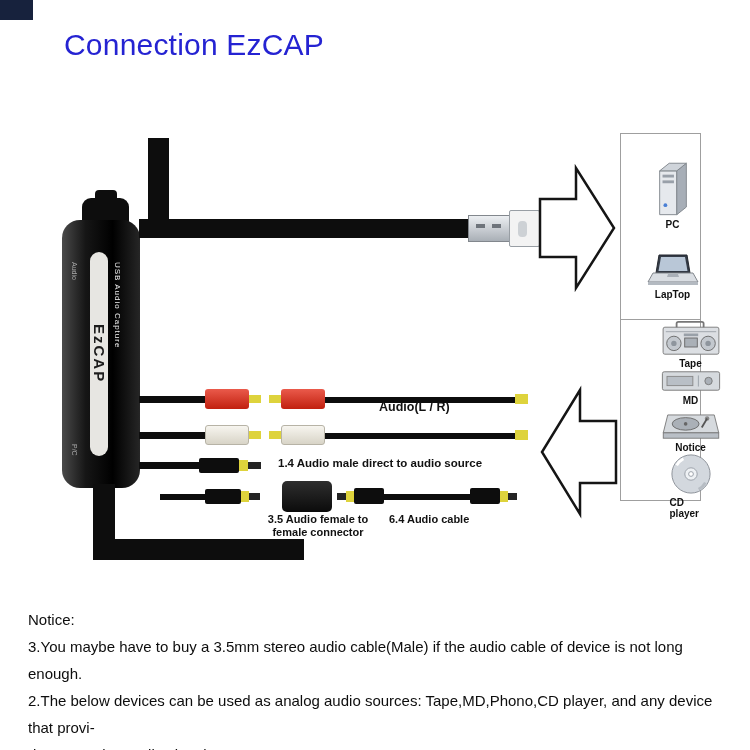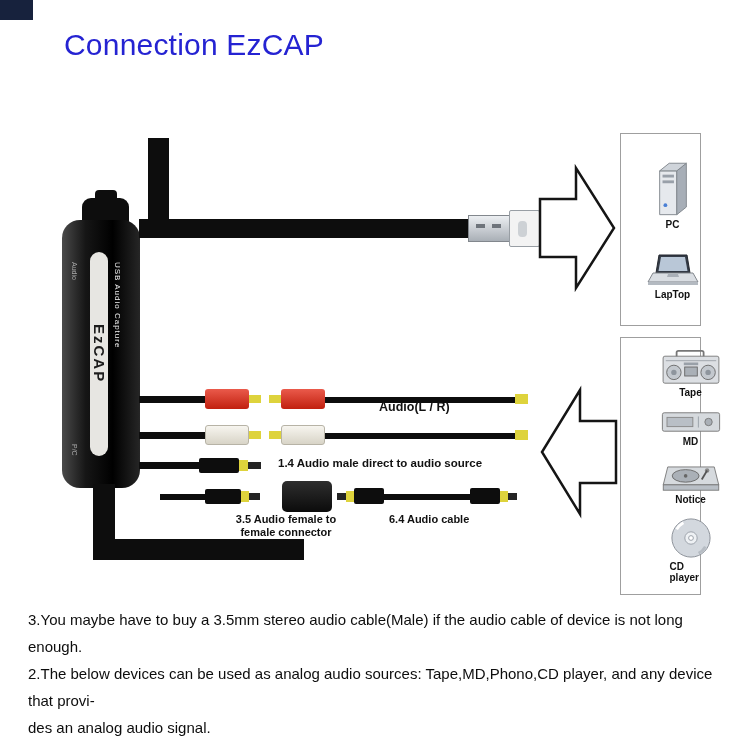--- a/index.html
+++ b/index.html
@@ -118,21 +118,21 @@
   <div class="dark" style="left:249px;top:493px;width:11px;height:7px;"></div>
   <div class="adapter" style="left:282px;top:481px;width:50px;height:31px;"></div>
   <div class="dark" style="left:337px;top:493px;width:9px;height:7px;"></div>
   <div class="yel" style="left:346px;top:491px;width:8px;height:11px;"></div>
   <div class="blk" style="left:354px;top:488px;width:30px;height:16px;border-radius:2px;"></div>
   <div class="blk" style="left:384px;top:494px;width:96px;height:6px;"></div>
   <div class="blk" style="left:470px;top:488px;width:30px;height:16px;border-radius:2px;"></div>
   <div class="yel" style="left:500px;top:491px;width:8px;height:11px;"></div>
   <div class="dark" style="left:508px;top:493px;width:9px;height:7px;"></div>
 
-  <div class="lbl-2line" style="left:230px;top:513px;width:112px;">
+  <div class="lbl-2line" style="left:262px;top:513px;width:112px;">
     <div>3.5 Audio female to</div>
     <div>female connector</div>
   </div>
   <span class="lbl" style="left:389px;top:513px;font-size:11px;">6.4 Audio cable</span>
 
   <svg class="arrows" width="750" height="750" viewBox="0 0 750 750">
     <polygon points="540,199 576,199 576,168 614,228 576,288 576,257 540,257" fill="#ffffff" stroke="#151515" stroke-width="2.5"></polygon>
     <polygon points="616,421 580,421 580,390 542,452 580,514 580,483 616,483" fill="#ffffff" stroke="#151515" stroke-width="2.5"></polygon>
   </svg>
 
@@ -153,21 +153,21 @@
         <polygon points="12,1 40,1 43,19 9,19" fill="#343b46" stroke="#23272e"></polygon>
         <polygon points="14,3 38,3 40.5,17 11.5,17" fill="#b9c7d7"></polygon>
         <polygon points="6,19 46,19 51,28 1,28" fill="#dadee3" stroke="#82878d"></polygon>
         <rect x="1" y="28" width="50" height="3" fill="#b4bac1"></rect>
         <polygon points="21,20 31,20 32,23 20,23" fill="#aab0b8"></polygon>
       </svg>
       <span class="dev-label">LapTop</span>
     </div>
   </div>
 
-  <div class="panel" style="left:620px;top:337px;width:81px;height:258px;padding-left:36px;">
+  <div class="panel" style="left:620px;top:319px;width:81px;height:182px;padding-left:36px;">
     <div class="dev-item">
       <svg width="62" height="36" viewBox="0 0 64 40">
         <rect x="16" y="2" width="30" height="8" rx="2" fill="none" stroke="#777" stroke-width="2"></rect>
         <rect x="1" y="8" width="62" height="30" rx="2" fill="#dcdfe3" stroke="#777"></rect>
         <line x1="4" y1="13" x2="60" y2="13" stroke="#9aa0a7"></line>
         <circle cx="13" cy="26" r="8" fill="#c3c8ce" stroke="#666"></circle>
         <circle cx="13" cy="26" r="3" fill="#8e959d"></circle>
         <circle cx="51" cy="26" r="8" fill="#c3c8ce" stroke="#666"></circle>
         <circle cx="51" cy="26" r="3" fill="#8e959d"></circle>
         <rect x="25" y="20" width="14" height="10" fill="#aab0b7" stroke="#666"></rect>
@@ -201,18 +201,19 @@
         <path d="M7,13 A18,18 0 0,1 14,6" stroke="#ffffff" stroke-width="3" fill="none"></path>
         <path d="M37,31 A18,18 0 0,1 30,38" stroke="#b6bcc3" stroke-width="3" fill="none"></path>
         <circle cx="22" cy="22" r="6.5" fill="#eef1f4" stroke="#99a0a8"></circle>
         <circle cx="22" cy="22" r="2.5" fill="#ffffff" stroke="#99a0a8"></circle>
       </svg>
       <span class="dev-label">CD player</span>
     </div>
   </div>
 
   <div class="notice" style="left:28px;top:606px;width:710px;">
+    <div>Notice:</div>
     <div>3.You maybe have to buy a 3.5mm stereo audio cable(Male) if the audio cable of device is not long enough.</div>
     <div>2.The below devices can be used as analog audio sources: Tape,MD,Phono,CD player, and any device that provi-</div>
     <div>des an analog audio signal.</div>
   </div>
 
 </div>
 
 </body></html>

